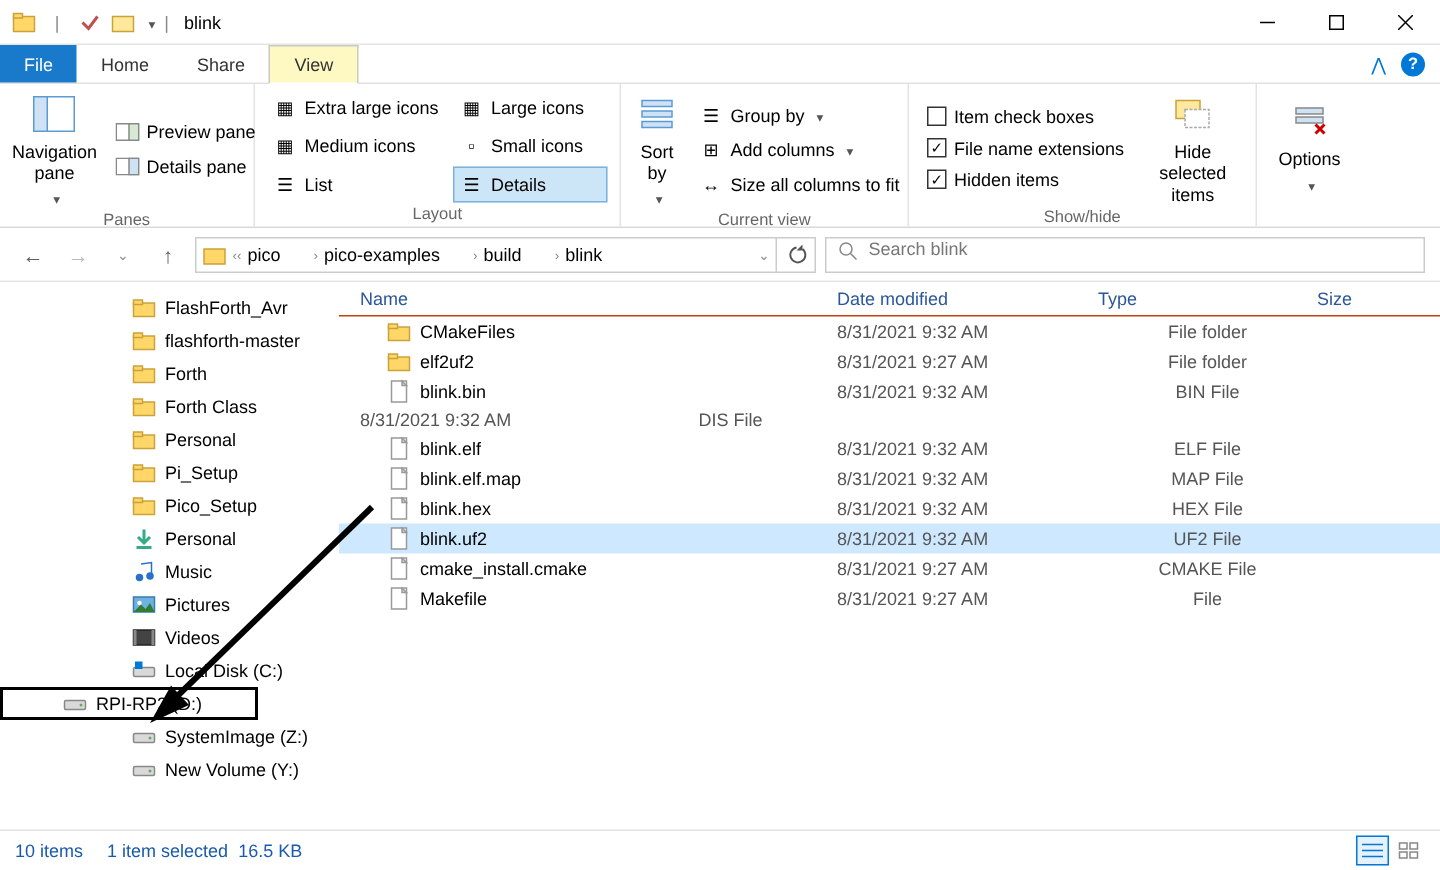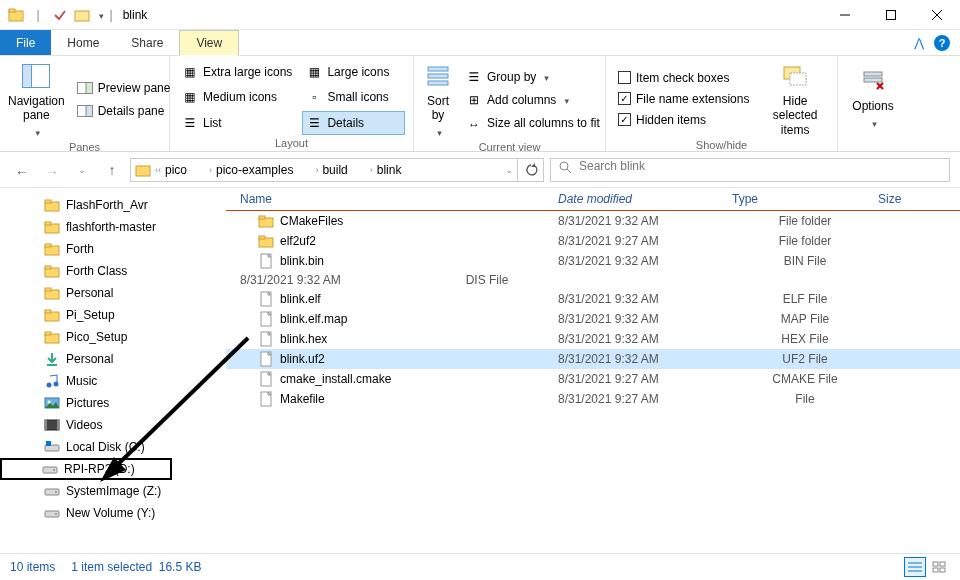--- a/index.html
+++ b/index.html
@@ -29,26 +29,26 @@
   .check { width:13px; height:13px; border:1px solid #333; display:inline-flex; align-items:center; justify-content:center; font-size:10px; color:#000; }
   .addressbar { height: 36px; display: flex; align-items: center; gap: 6px; padding: 0 10px; border-bottom: 1px solid #e5e5e5; }
   .navarrow { width:24px; height:24px; display:flex; align-items:center; justify-content:center; color:#606060; font-size:14px; }
   .crumb-box { flex: 1; height: 24px; border: 1px solid #cccccc; display: flex; align-items: center; padding: 0 4px; gap: 2px; }
   .crumb { display:flex; align-items:center; gap:20px; }
   .crumb-sep { color:#888; font-size:9px; padding:0 2px;}
   .refresh-box { width:26px; height:24px; border:1px solid #ccc; border-left:0; display:flex; align-items:center; justify-content:center; margin-left:-6px;}
   .search-box { width: 400px; height: 24px; border: 1px solid #cccccc; display: flex; align-items: flex-start; padding: 0 6px; color:#777; gap:6px;}
   .content { display: flex; height: 365px; }
   .tree { width: 226px; overflow-y: scroll; padding: 6px 0; }
-  .tree-item { display: flex; align-items: center; gap: 6px; padding: 3px 0 3px 44px; white-space: nowrap; }
+  .tree-item { display: flex; align-items: center; gap: 6px; padding: 3px 0 3px 44px; white-space: nowrap; margin-left: 44px; }
   .tree-item.highlight { border: 2px solid #000; padding: 1px 0 1px 42px; margin-left: -18px;}
   .list-area { flex:1; display:flex; flex-direction:column; overflow-x:scroll; }
   .cols { display:flex; border-bottom:1px solid #c2410c; color:#2b579a; padding: 4px 0 4px 14px; }
   .col-name { width:318px; }
-  .col-date { width:174px; color:#2b579a;font-style:italic; }
+  .col-date { width:174px; color:#2b579a; }
   .col-type { width:146px; }
   .col-size { width:60px; }
   .row { display:flex; align-items:center; padding:2px 0 2px 14px; }
   .row .fname { width:318px; display:flex; align-items:center; gap:6px; padding-left:18px;}
   .row .fdate { width:174px; color:#555;}
   .row .ftype { width:146px; color:#555;text-align:center;}
   .row.sel { background:#cde8ff; }
   .statusbar { height:26px; border-top:1px solid #e1e1e1; display:flex; align-items:center; padding:0 10px; gap:16px; color:#1a5aad; }
   .statusbar .right { margin-left:auto; display:flex; gap:2px; }
   .view-toggle { width:22px; height:20px; border:1px solid transparent; display:flex; align-items:center; justify-content:center; }

